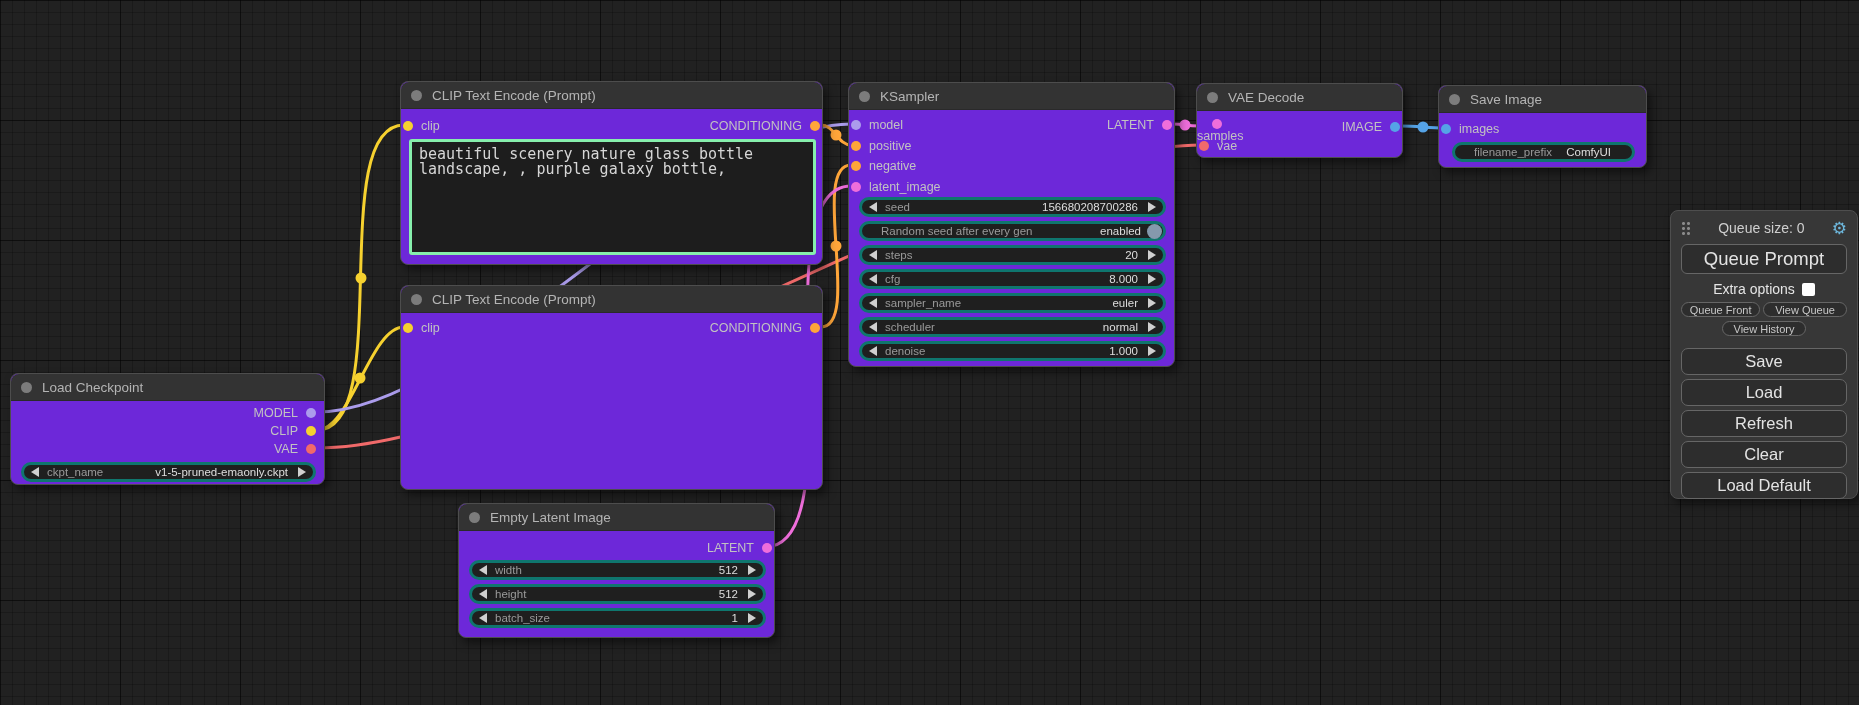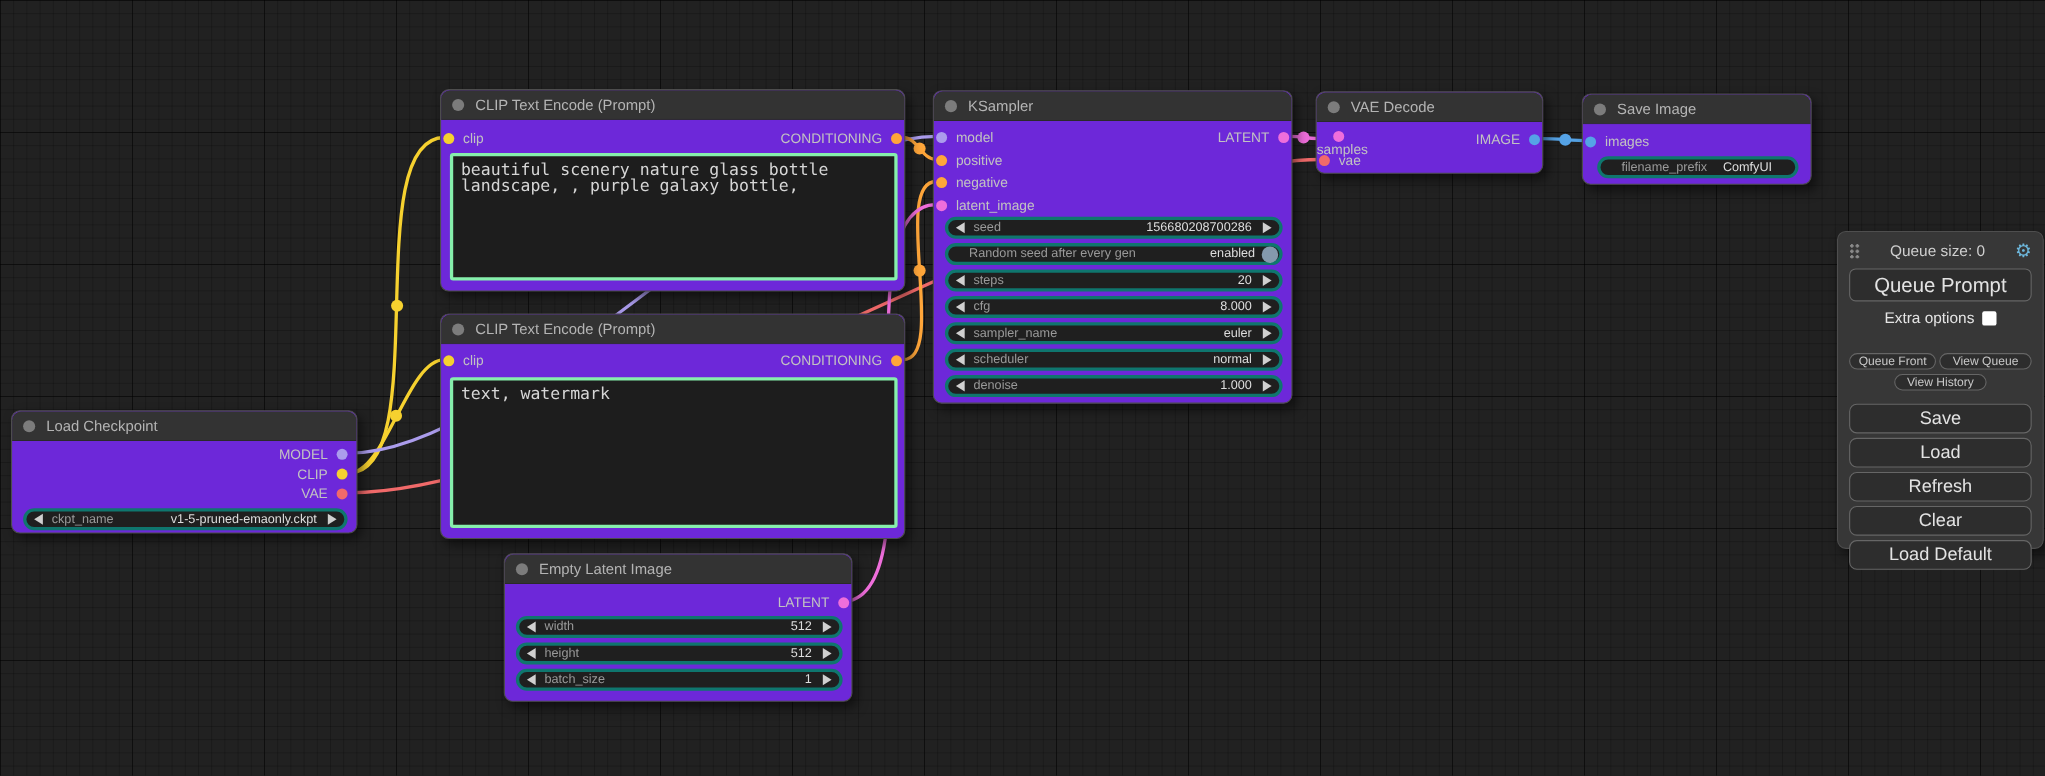--- a/index.html
+++ b/index.html
@@ -61,21 +61,21 @@
   .qp-header { display:flex; align-items:center; height:22px; }
   .drag-handle { width:10px; height:14px; flex:0 0 auto;
     background-image:radial-gradient(circle, #8a8a8a 1.3px, transparent 1.6px);
     background-size:5px 5px; }
   .qp-title { flex:1; text-align:center; color:#cfcfcf; font-size:14px; }
   .gear { color:#6db7dc; font-size:17px; line-height:1; cursor:pointer; flex:0 0 auto; }
   .btn { background:#2d2d2d; border:1px solid #666; color:#e3e3e3; display:flex; align-items:center; justify-content:center; cursor:pointer; }
   #queue-prompt-btn { width:100%; height:30px; border-radius:6px; font-size:18.5px; margin-top:5px; }
   .extra-row { display:flex; align-items:center; justify-content:center; gap:7px; height:26px; margin-top:2px; color:#e5e5e5; font-size:14px; }
   .checkbox { width:13px; height:13px; background:#fff; border-radius:2px; cursor:pointer; }
-  .small-row { display:flex; gap:3px; margin-top:19px; }
+  .small-row { display:flex; gap:3px; margin-top:0; }
   .btn.small { height:15px; border-radius:9px; font-size:11px; color:#c8c8c8; }
   #queue-front-btn { flex:1; }
   #view-queue-btn { flex:1.06; }
   #view-history-btn { width:84px; margin:4px auto 0; }
   .btn.big { width:100%; height:27px; border-radius:7px; font-size:16.5px; margin-top:4px; }
   #save-btn { margin-top:12px; }
 </style>
 </head>
 <body>
 
@@ -154,21 +154,20 @@
     <span>CLIP Text Encode (Prompt)</span>
   </div>
   <div class="port in" style="top:34px; left:0;">
     <span class="pdot c-clip"></span>
     <span>clip</span>
   </div>
   <div class="port out" style="top:34px; right:0;">
     <span class="pdot c-cond"></span>
     <span>CONDITIONING</span>
   </div>
-  <div class="textbox" style="left:8px; top:57px; width:407px; height:137px;">text, watermark</div>
 </div>
 
 <div class="node" style="left:848px; top:82px; width:327px; height:285px;">
   <div class="node-title">
     <span class="title-dot"></span>
     <span>KSampler</span>
   </div>
   <div class="port in" style="top:34px; left:0;">
     <span class="pdot c-model"></span>
     <span>model</span>

